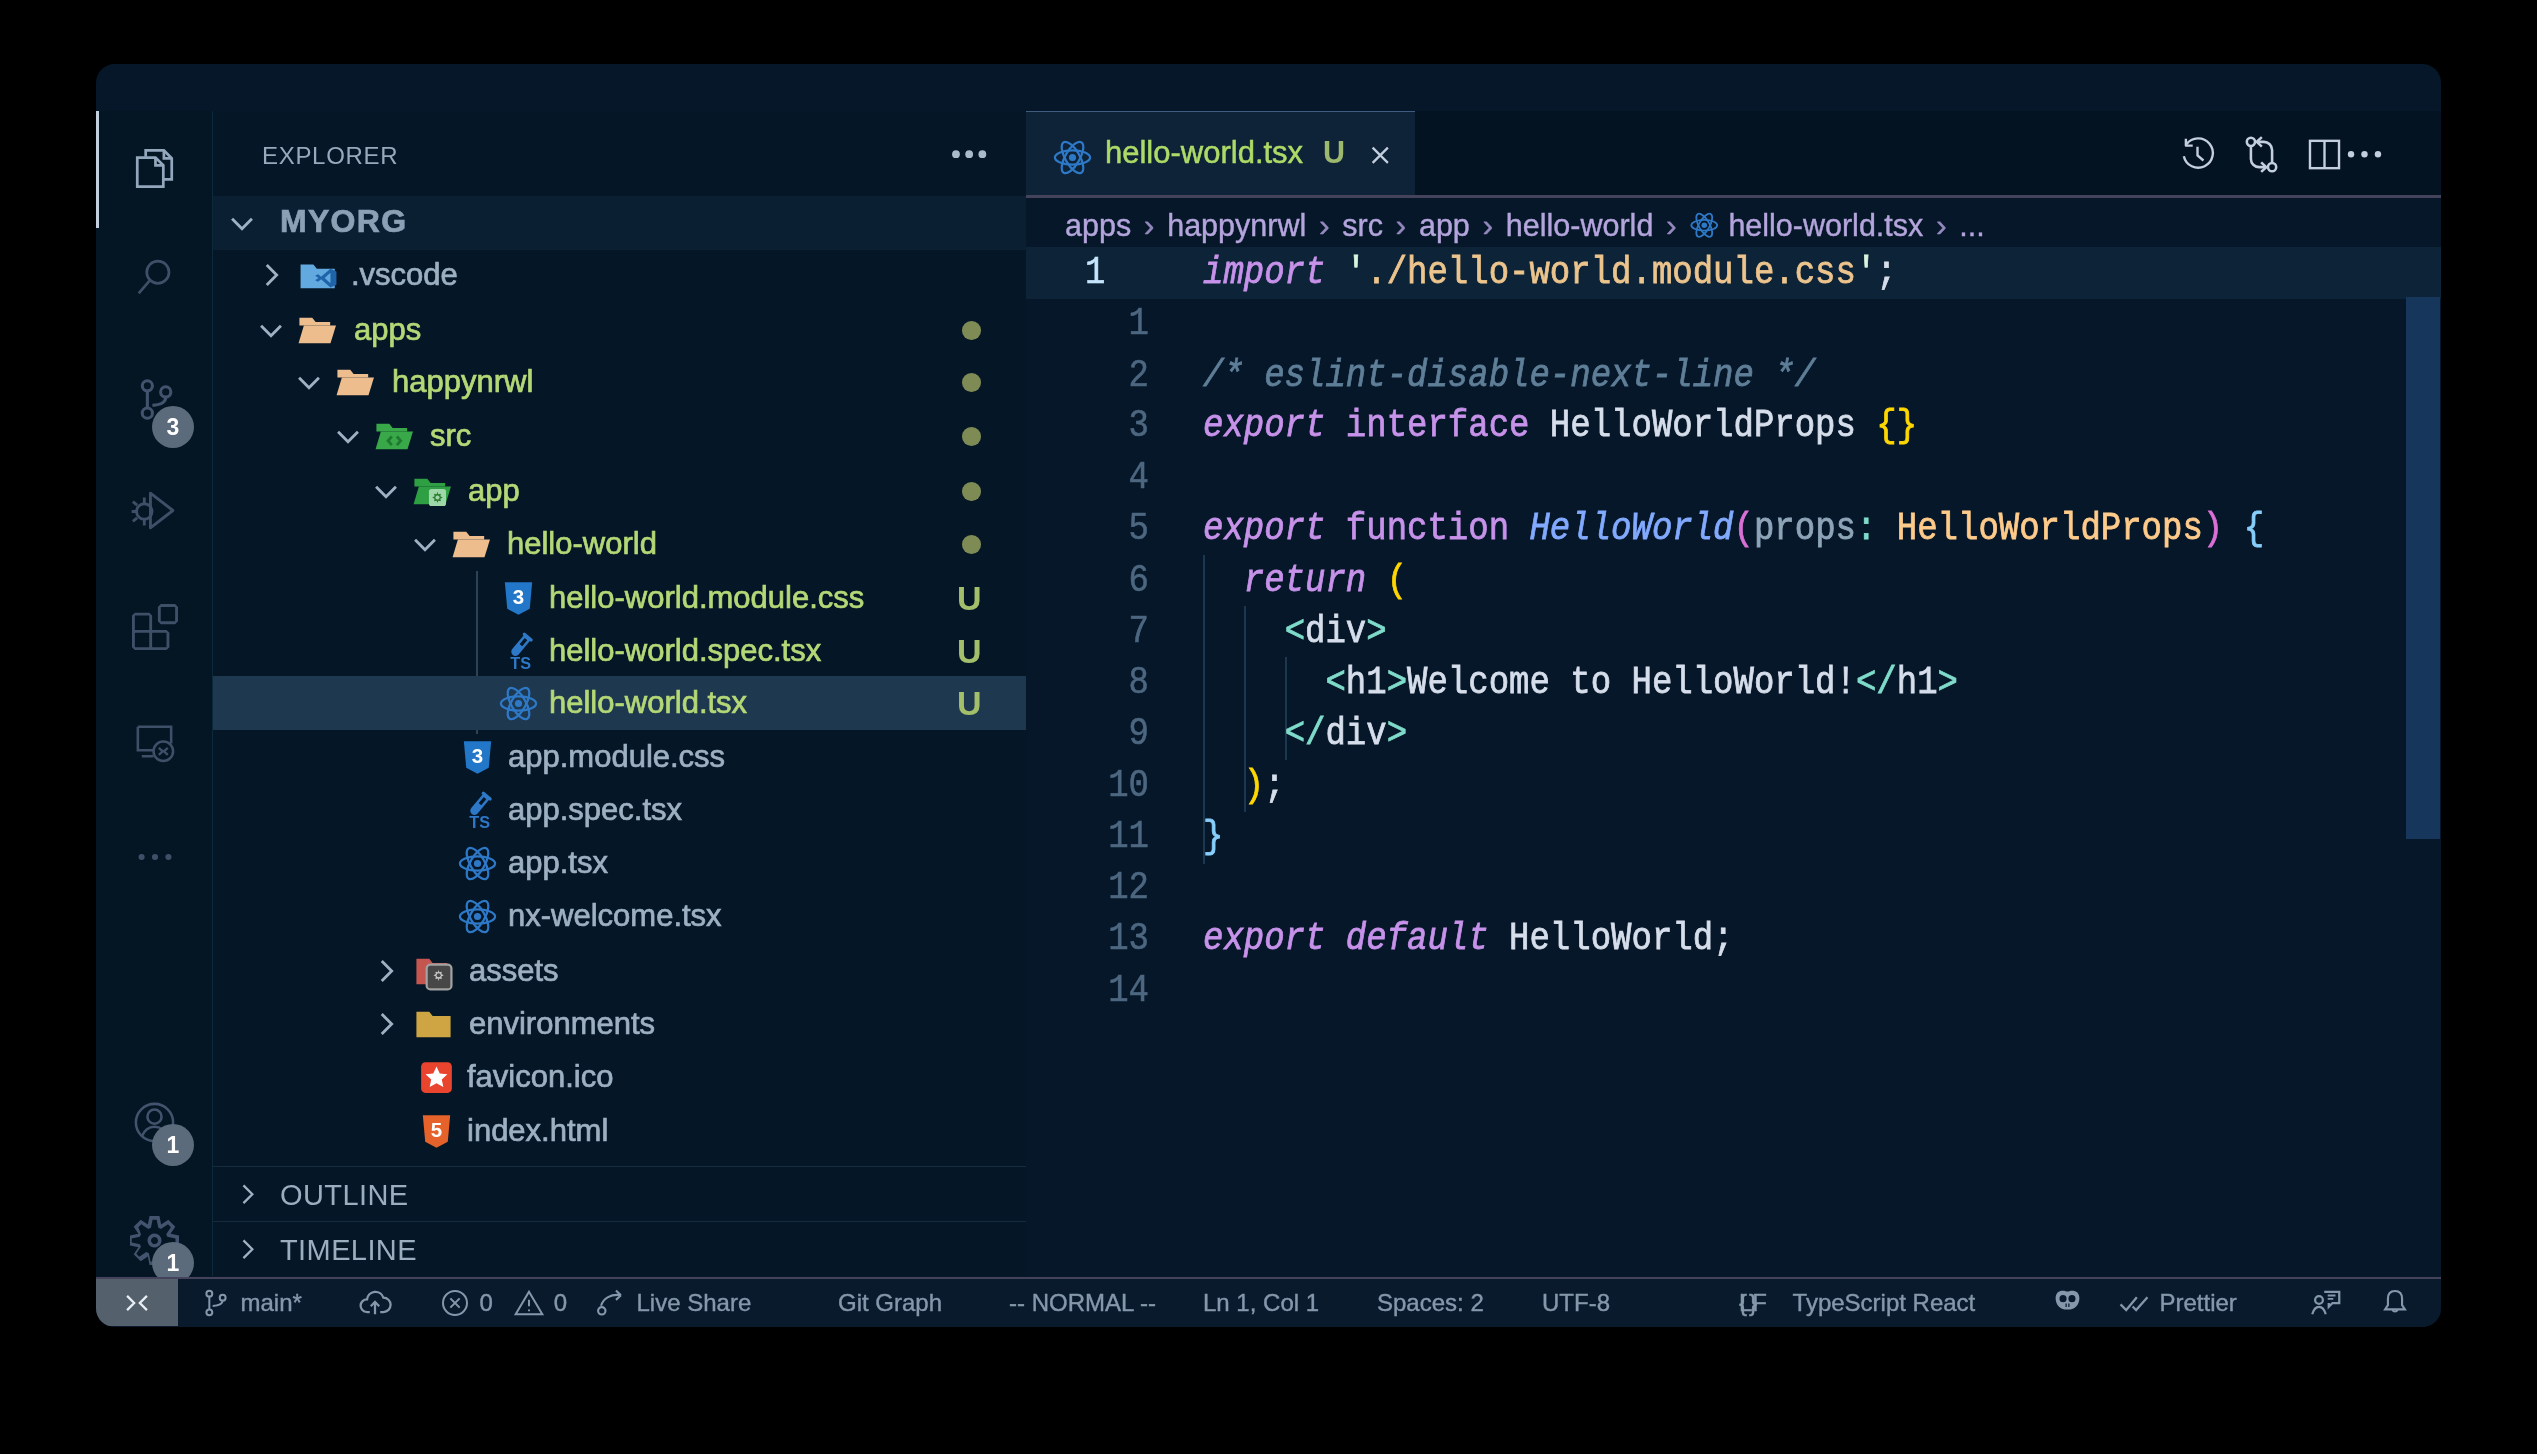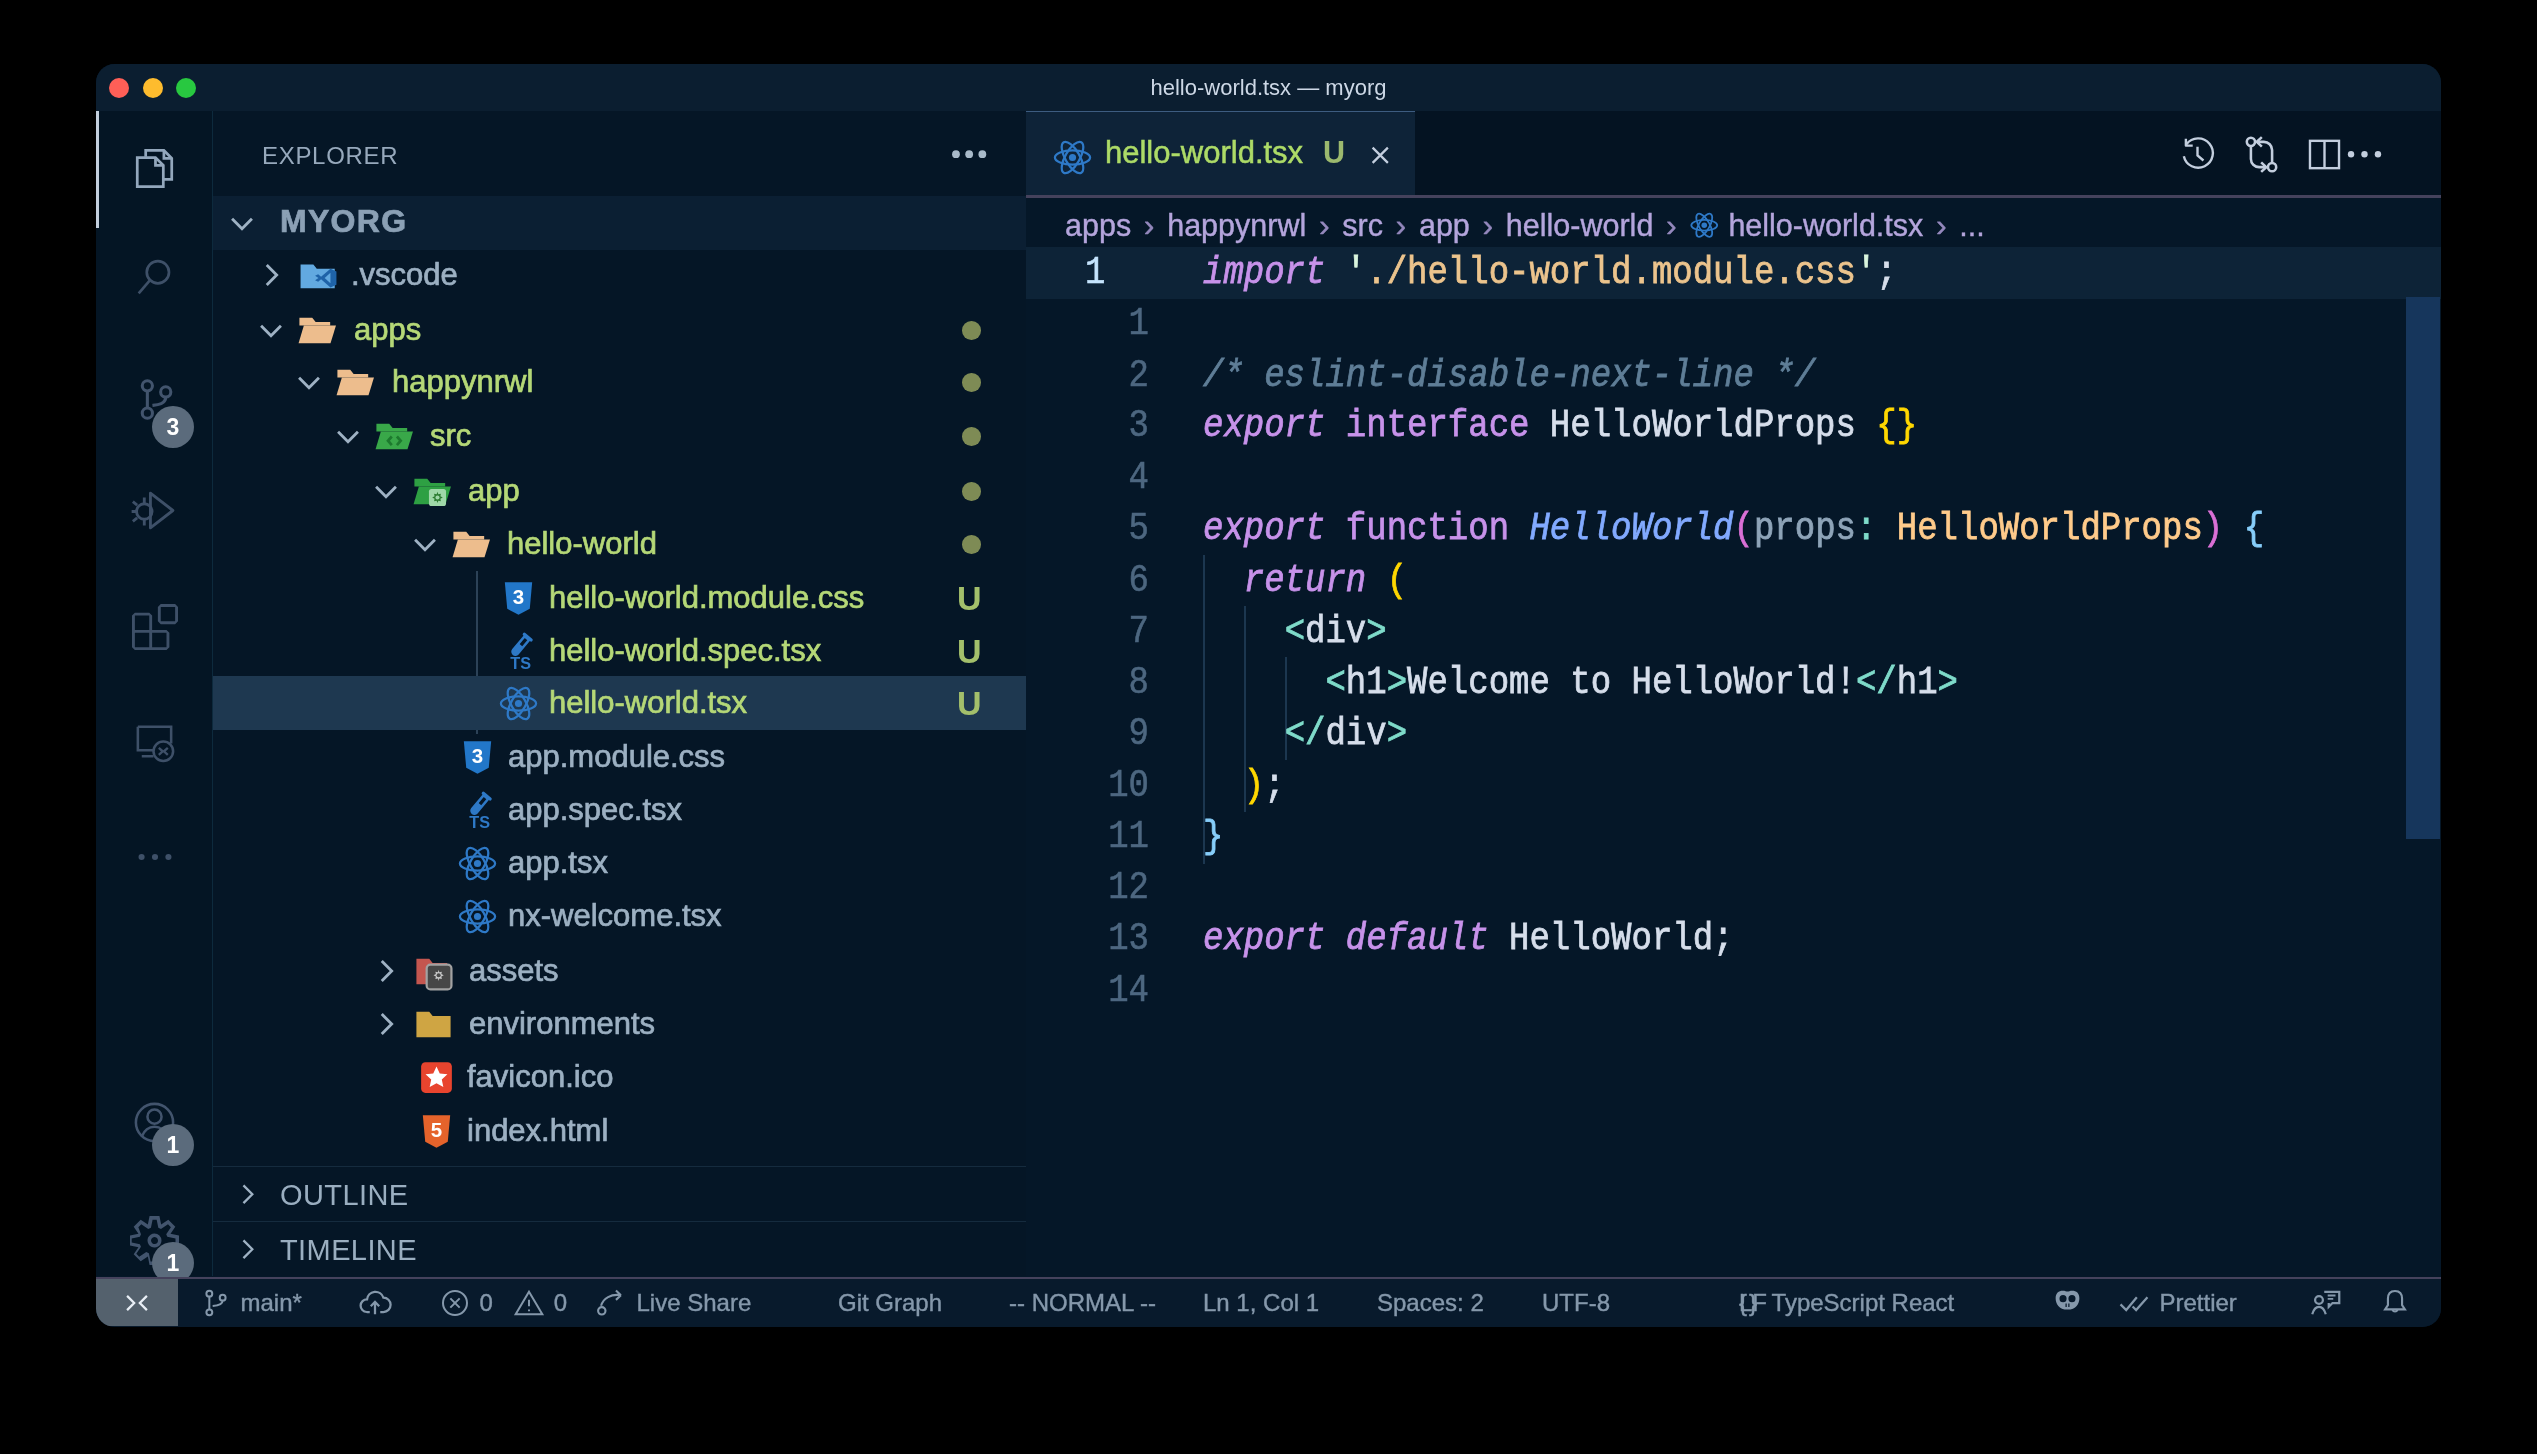--- a/index.html
+++ b/index.html
@@ -67,26 +67,20 @@
   
   .statusbar { position:absolute; left:0; top:1213px; width:100%; height:50px; background:#081a2c; border-top:2.5px solid #45425c;
     color:#8598ab; font-size:24px; -webkit-text-stroke:0.4px currentColor; }
   .sb-item { position:absolute; top:0; height:47px; display:flex; align-items:center; gap:8.5px; }
   .remote { position:absolute; left:0; top:0; width:82px; height:47px; background:#54616d; display:flex; align-items:center; justify-content:center; }
   svg { display:block; }
 </style>
 </head>
 <body>
 <div class="win">
-  <div class="titlebar">
-    <div class="tl" style="left:12.7px;  background:#ff5f57;"></div>
-    <div class="tl" style="left:47px;  background:#febc2e;"></div>
-    <div class="tl" style="left:80px; background:#28c840;"></div>
-    <div class="title">hello-world.tsx — myorg</div>
-  </div>
 
   <div class="activitybar" id="activitybar">
     <div class="active-ind"></div>
 
     <div class="abicon" style="top:0px;">
       <svg width="47" height="47" viewBox="0 0 24 24" fill="none" stroke="#93a7bc" stroke-width="1.4">
         <path d="M7.5 6 L7.5 2.8 L16.8 2.8 L20.8 6.8 L20.8 17.6 L16.6 17.6"></path>
         <path d="M16.8 2.8 L16.8 6.8 L20.8 6.8"></path>
         <path d="M3.2 6.4 L12.5 6.4 L16.5 10.4 L16.5 21.2 L3.2 21.2 Z"></path>
         <path d="M12.5 6.4 L12.5 10.4 L16.5 10.4"></path>
@@ -531,21 +525,21 @@
         <span>Spaces: 2</span>
       </div>
     <div class="sb-item" style="left:1446px;">
         <span>UTF-8</span>
       </div>
     <div class="sb-item" style="left:1643px;">
         <span>LF</span>
       </div>
     <div class="sb-item" style="left:1643px;">
         <span>{ }</span>
-        <span style="margin-left:6px;">TypeScript React</span>
+        <span style="margin-left:27px;">TypeScript React</span>
       </div>
     <div class="sb-item" style="left:1953px;">
       <svg width="37" height="37" viewBox="0 0 24 24" fill="#8598ab">
         <path fill-rule="evenodd" d="M4.3 9.2 C4.3 6 6.2 4.4 9 4.4 C10.4 4.4 11.3 4.9 12 4.9 C12.7 4.9 13.6 4.4 15 4.4 C17.8 4.4 19.7 6 19.7 9.2 C19.7 12.8 17.6 16.6 12 16.6 C6.4 16.6 4.3 12.8 4.3 9.2 Z M9.1 11.8 A2.3 2.3 0 0 0 9.1 7.2 A2.3 2.3 0 0 0 9.1 11.8 Z M14.9 11.8 A2.3 2.3 0 0 0 14.9 7.2 A2.3 2.3 0 0 0 14.9 11.8 Z M10.7 12.6 L11.5 12.6 L11.5 14.9 L10.7 14.9 Z M12.5 12.6 L13.3 12.6 L13.3 14.9 L12.5 14.9 Z"></path>
       </svg>
     </div>
     <div class="sb-item" style="left:2021px;">
       <svg width="34" height="34" viewBox="0 0 24 24" fill="none" stroke="#8598ab" stroke-width="1.6">
         <path d="M2.5 13 L6.5 17 L14 8"></path>
         <path d="M11 14.5 L13.5 17 L21.5 8"></path>

